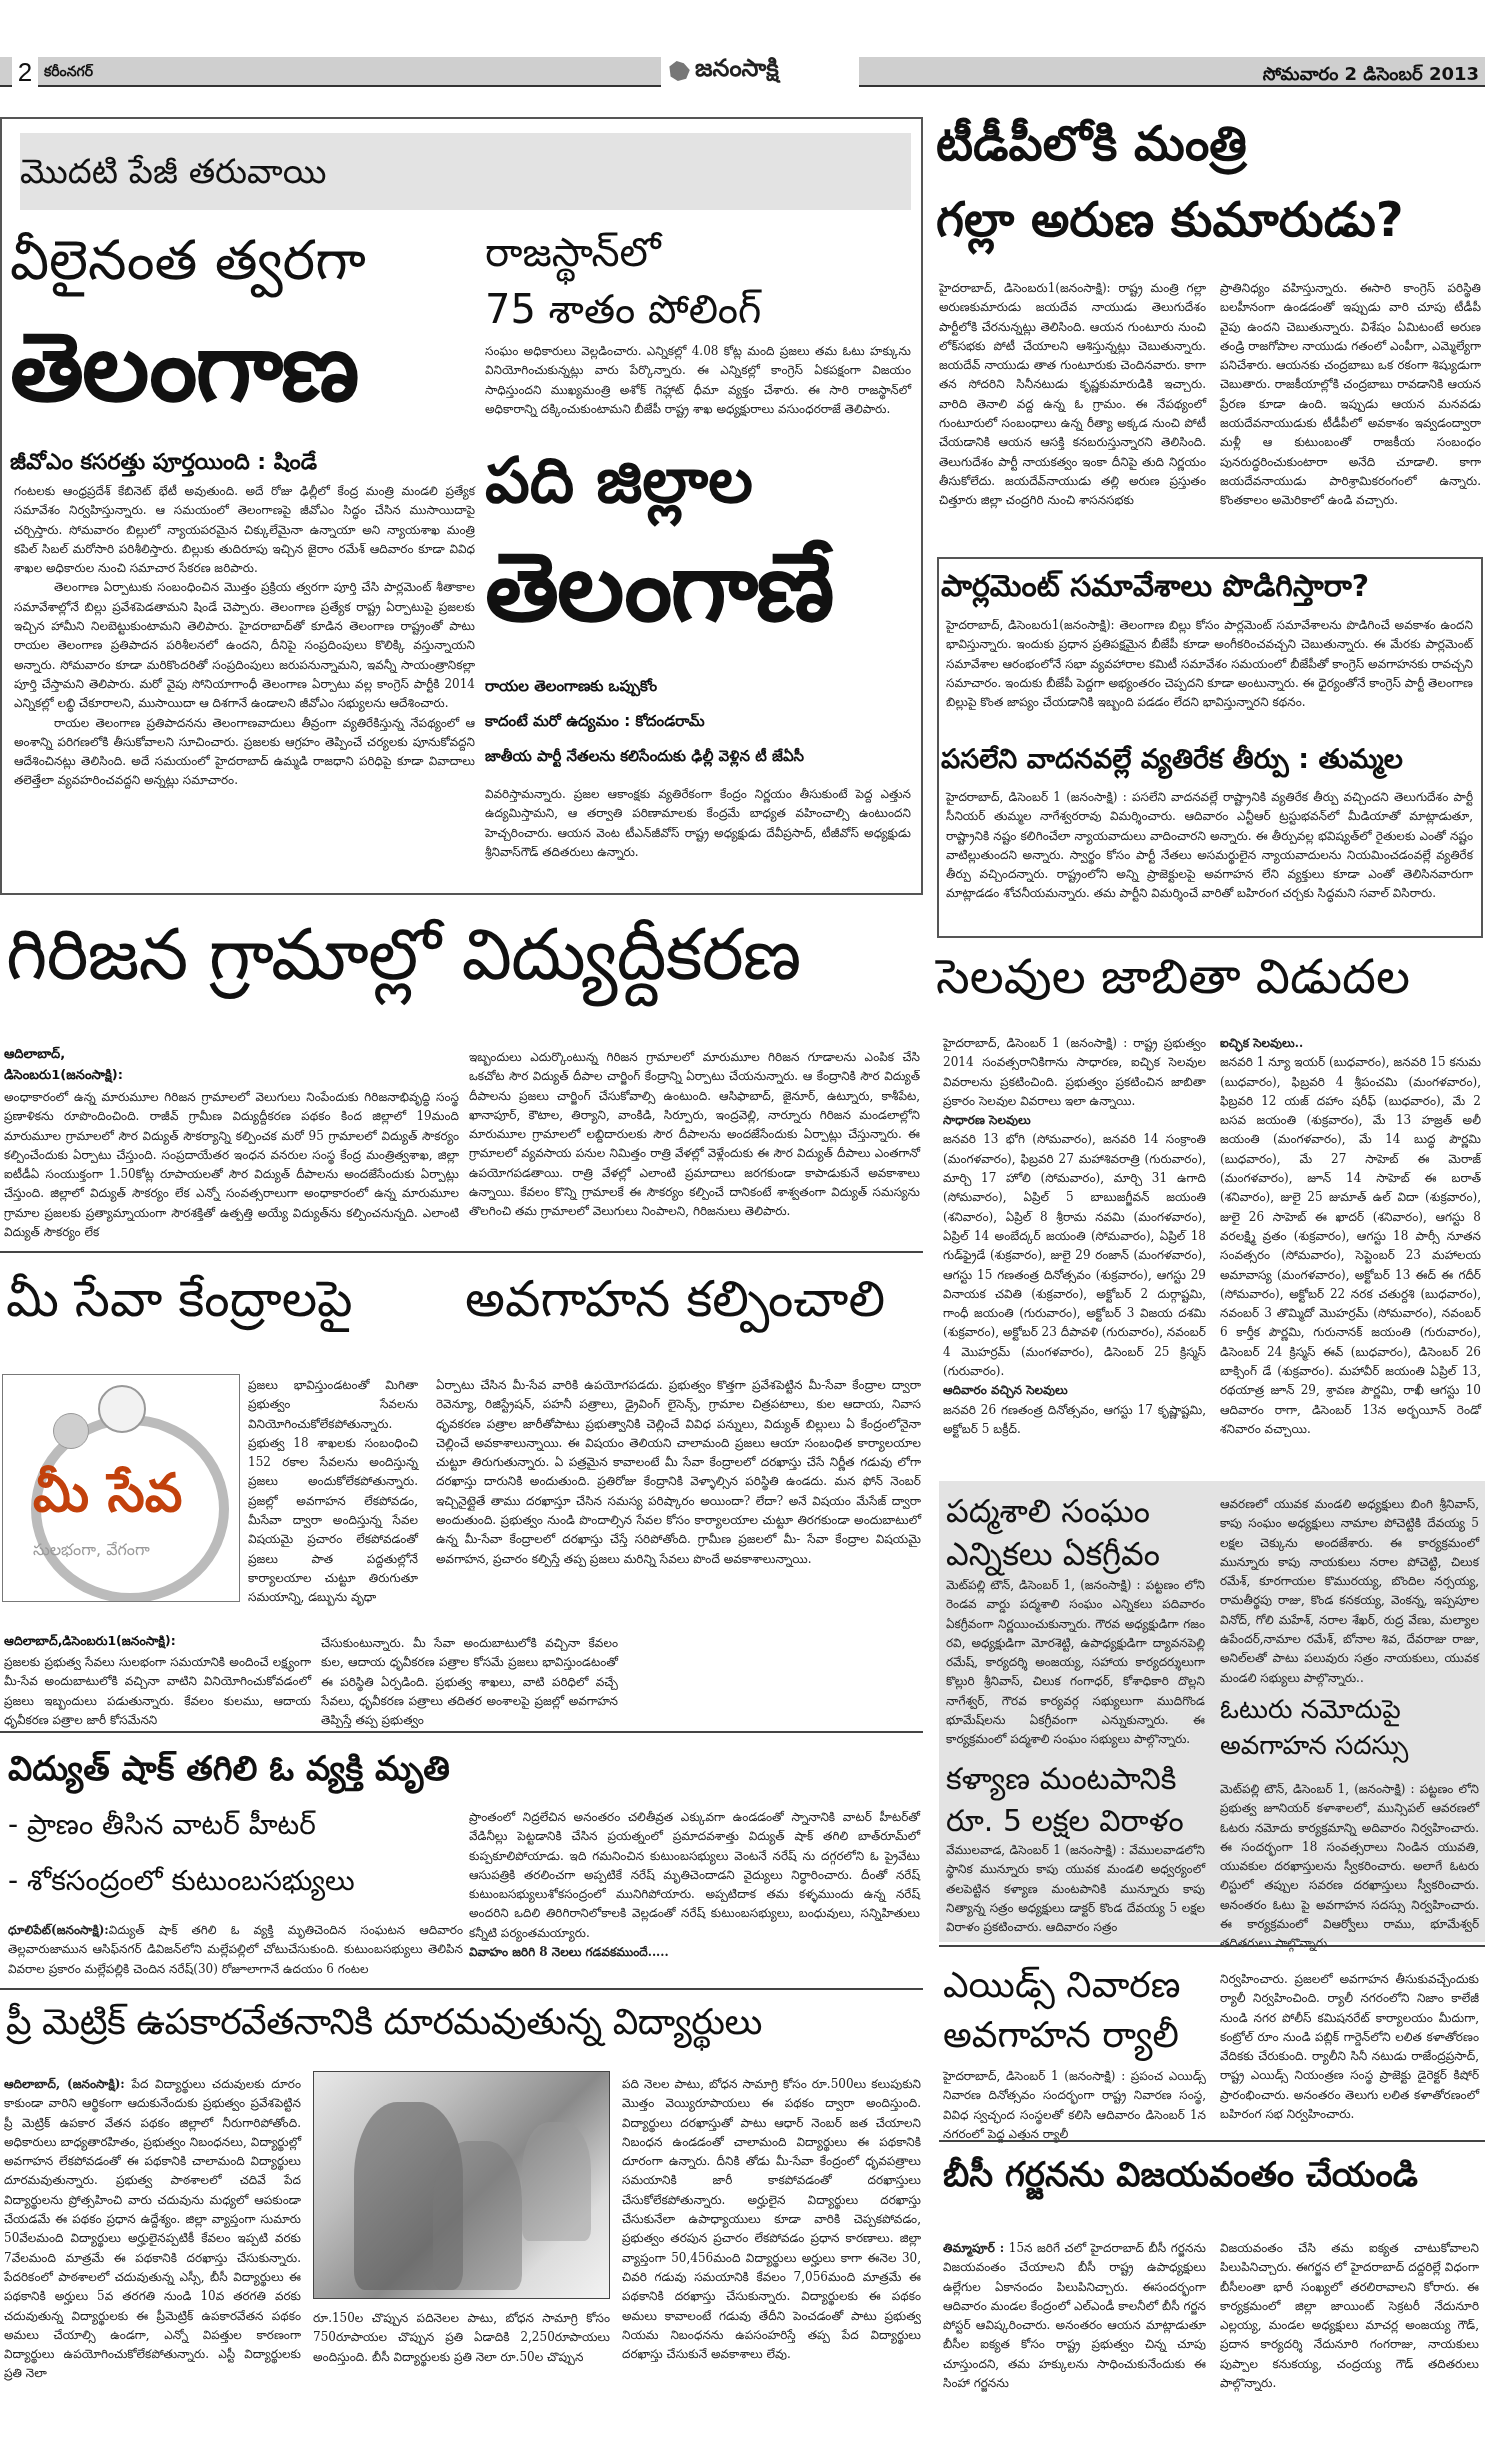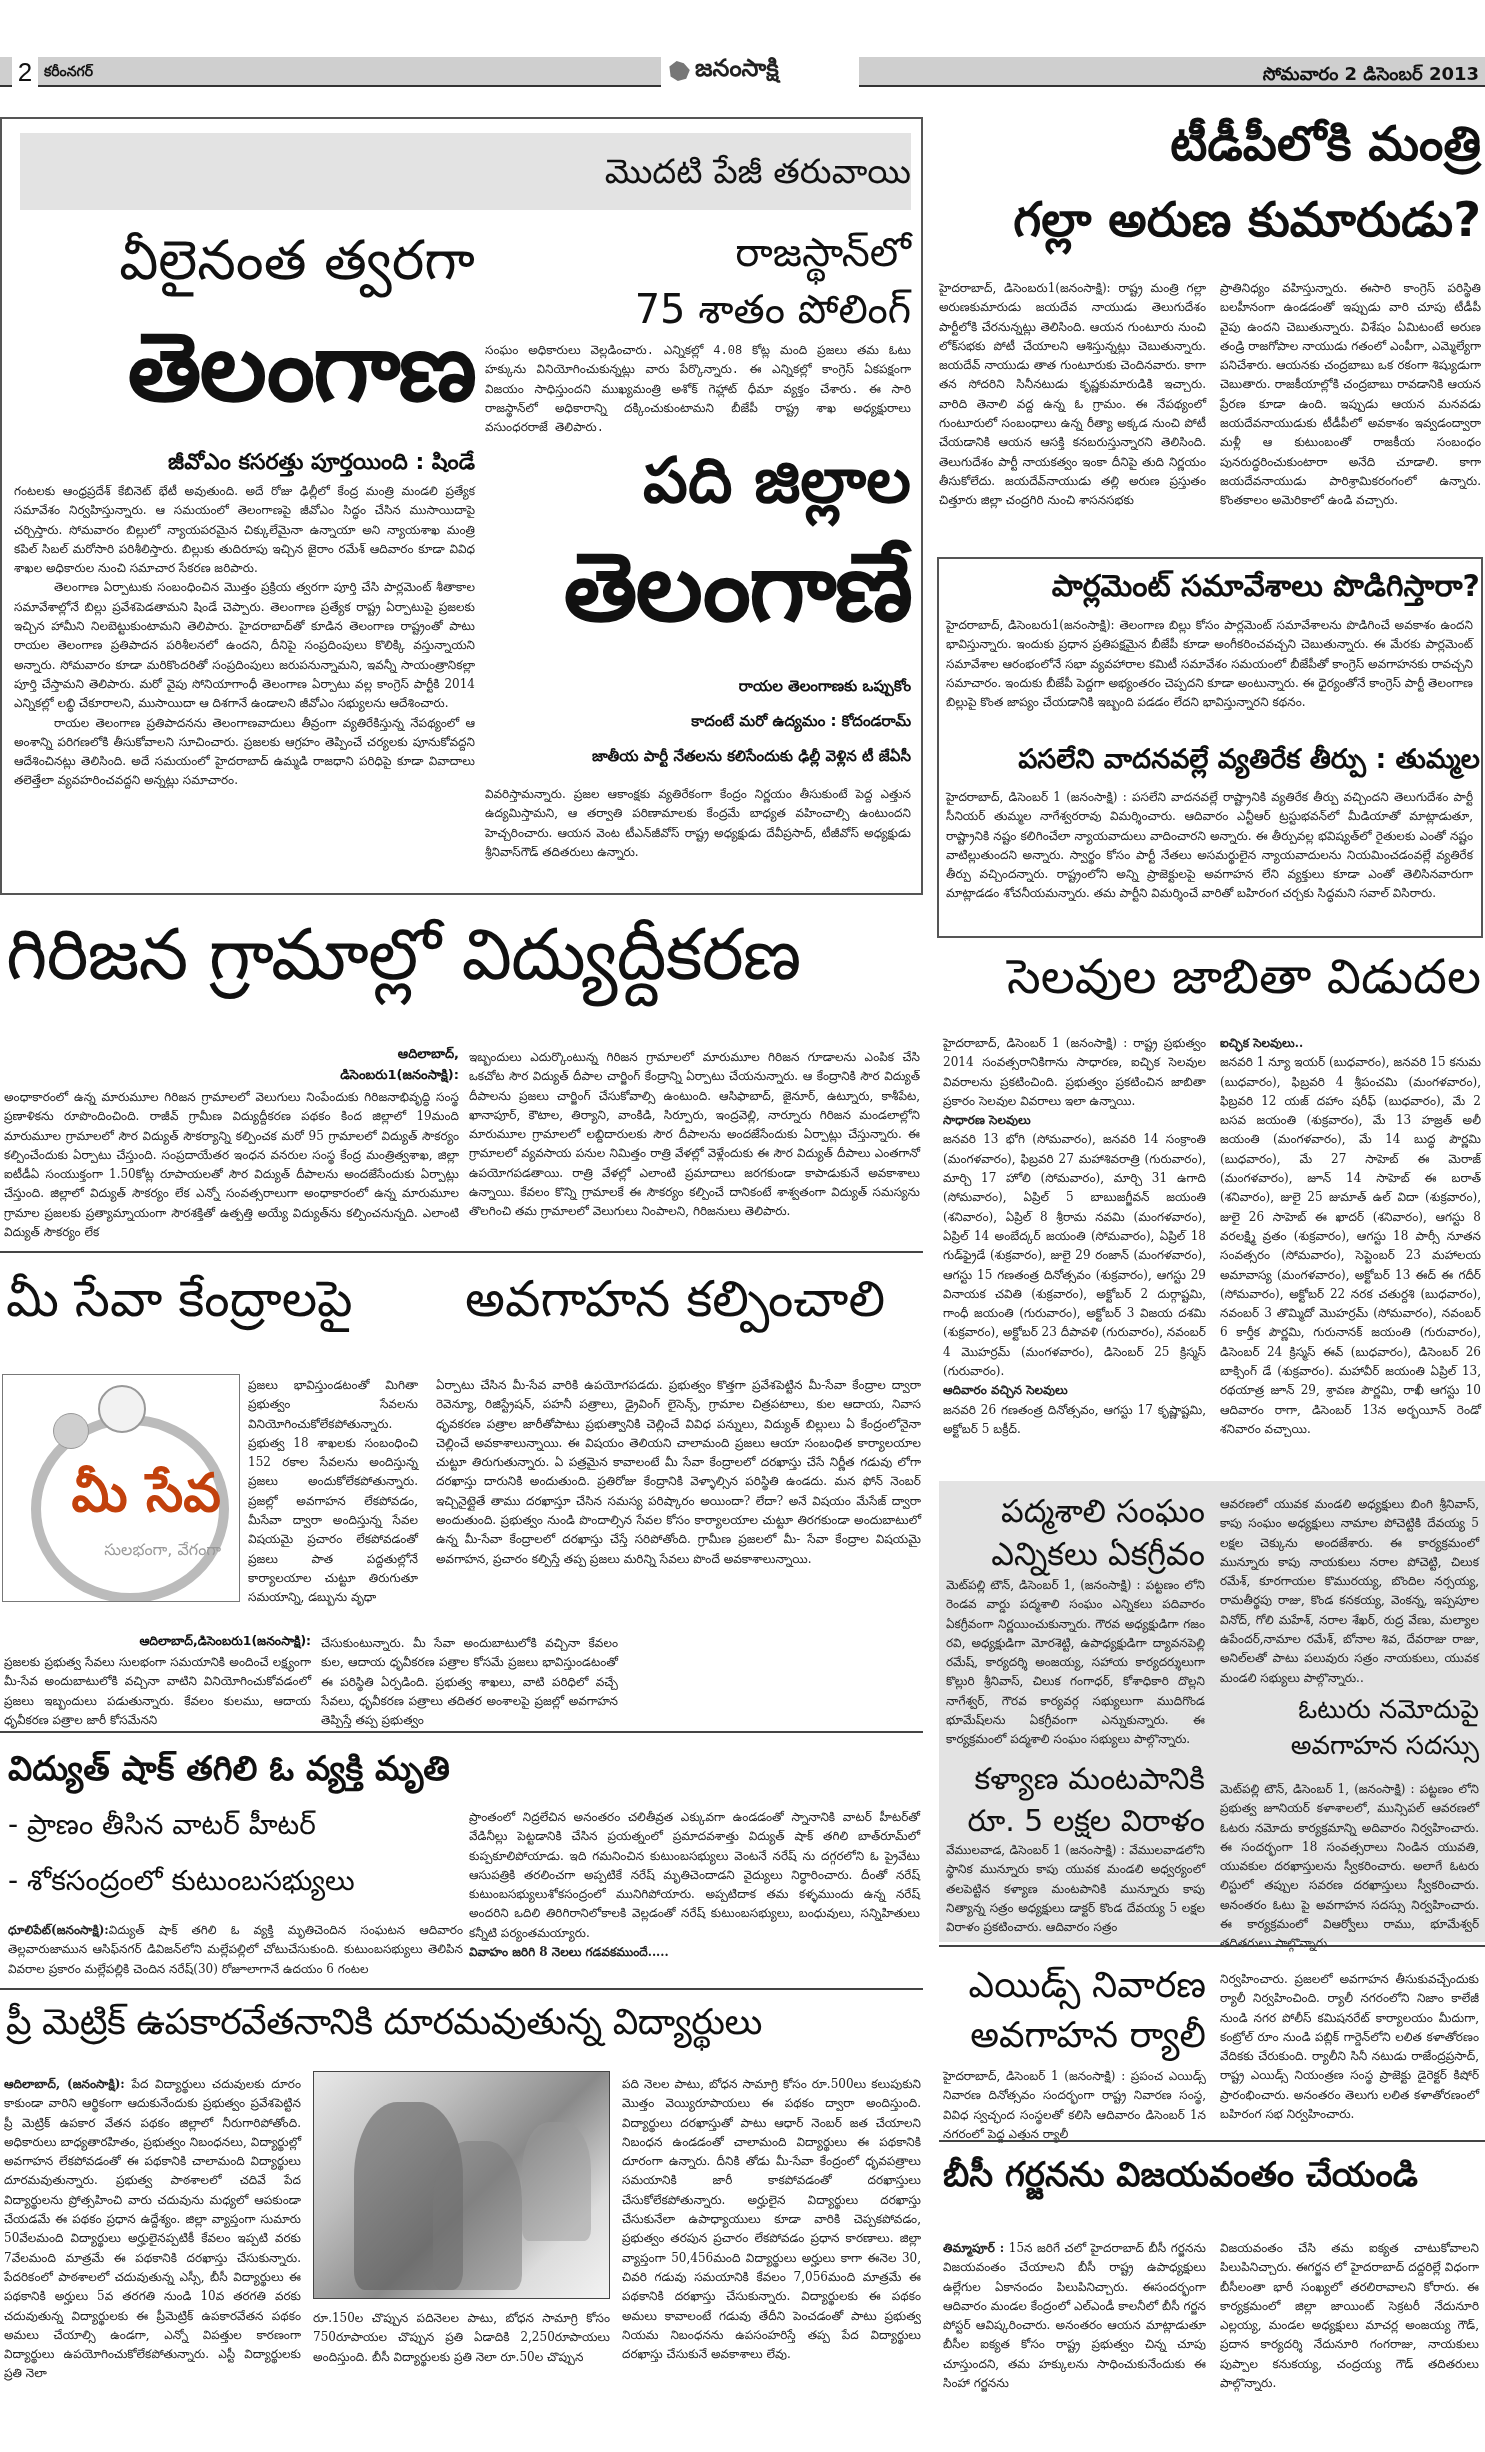--- a/index.html
+++ b/index.html
@@ -2,21 +2,21 @@
 <html><head>
 <meta charset="utf-8">
 <style>
   * { box-sizing: border-box; margin: 0; padding: 0; }
   html, body { width: 1485px; height: 2452px; background: #ffffff; overflow: hidden; }
   body { position: relative; font-family: "DejaVu Sans", sans-serif; color: #111; }
   .abs { position: absolute; }
   .body-text { font-family: "DejaVu Serif", serif; font-size: 12px; line-height: 19.3px; text-align: justify; color: #222; }
   .hl { font-family: "DejaVu Sans", sans-serif; color: #111; line-height: 1.1; }
   .hl.bold { font-weight: bold; }
-  .center { text-align: right; }
+  .center { text-align: left; }
   .indent { text-indent: 40px; }
   .sub-bold { font-weight: bold; }
 
   
   #masthead { left: 0; top: 57px; width: 1485px; height: 30px; background: #cfcfcf; border-bottom: 2px solid #333; }
   #page-num { left: 12px; top: 57px; width: 26px; height: 30px; background: #fff; font-size: 26px; line-height: 30px; text-align: center; font-family: "Liberation Sans", sans-serif; }
   #section-name { left: 44px; top: 63px; font-size: 14px; font-weight: bold; }
   #logo { left: 661px; top: 51px; width: 198px; height: 40px; background: #fff; display: flex; align-items: center; gap: 4px; padding-left: 6px; }
   #logo-mark { width: 24px; height: 22px; background: #777; clip-path: polygon(10% 30%, 40% 5%, 70% 15%, 95% 45%, 80% 85%, 45% 95%, 15% 75%); }
   #logo-text { font-size: 24px; font-weight: bold; color: #222; }
@@ -47,21 +47,21 @@
 <div class="abs hl center bold" style="left:10px; top:315px; width:465px; font-size:95px; letter-spacing:-2px;">తెలంగాణ</div>
 <div class="abs hl center bold" style="left:10px; top:450px; width:465px; font-size:22px;">జీవోఎం కసరత్తు పూర్తయింది : షిండే</div>
 <div class="abs body-text" style="left:14px; top:482px; width:461px;">
   <p>గంటలకు ఆంధ్రప్రదేశ్ కేబినెట్ భేటీ అవుతుంది. అదే రోజు ఢిల్లీలో కేంద్ర మంత్రి మండలి ప్రత్యేక సమావేశం నిర్వహిస్తున్నారు. ఆ సమయంలో తెలంగాణపై జీవోఎం సిద్ధం చేసిన ముసాయిదాపై చర్చిస్తారు. సోమవారం బిల్లులో న్యాయపరమైన చిక్కులేమైనా ఉన్నాయా అని న్యాయశాఖ మంత్రి కపిల్ సిబల్ మరోసారి పరిశీలిస్తారు. బిల్లుకు తుదిరూపు ఇచ్చిన జైరాం రమేశ్ ఆదివారం కూడా వివిధ శాఖల అధికారుల నుంచి సమాచార సేకరణ జరిపారు.</p>
   <p class="indent">తెలంగాణ ఏర్పాటుకు సంబంధించిన మొత్తం ప్రక్రియ త్వరగా పూర్తి చేసి పార్లమెంట్ శీతాకాల సమావేశాల్లోనే బిల్లు ప్రవేశపెడతామని షిండే చెప్పారు. తెలంగాణ ప్రత్యేక రాష్ట్ర ఏర్పాటుపై ప్రజలకు ఇచ్చిన హామీని నిలబెట్టుకుంటామని తెలిపారు. హైదరాబాద్‌తో కూడిన తెలంగాణ రాష్ట్రంతో పాటు రాయల తెలంగాణ ప్రతిపాదన పరిశీలనలో ఉందని, దీనిపై సంప్రదింపులు కొలిక్కి వస్తున్నాయని అన్నారు. సోమవారం కూడా మరికొందరితో సంప్రదింపులు జరుపనున్నామని, ఇవన్నీ సాయంత్రానికల్లా పూర్తి చేస్తామని తెలిపారు. మరో వైపు సోనియాగాంధీ తెలంగాణ ఏర్పాటు వల్ల కాంగ్రెస్ పార్టీకి 2014 ఎన్నికల్లో లబ్ధి చేకూరాలని, ముసాయిదా ఆ దిశగానే ఉండాలని జీవోఎం సభ్యులను ఆదేశించారు.</p>
   <p class="indent">రాయల తెలంగాణ ప్రతిపాదనను తెలంగాణవాదులు తీవ్రంగా వ్యతిరేకిస్తున్న నేపథ్యంలో ఆ అంశాన్ని పరిగణలోకి తీసుకోవాలని సూచించారు. ప్రజలకు ఆగ్రహం తెప్పించే చర్యలకు పూనుకోవద్దని ఆదేశించినట్లు తెలిసింది. అదే సమయంలో హైదరాబాద్ ఉమ్మడి రాజధాని పరిధిపై కూడా వివాదాలు తలెత్తేలా వ్యవహరించవద్దని అన్నట్లు సమాచారం.</p>
 </div>
 
 <div class="abs hl center" style="left:485px; top:230px; width:426px; font-size:40px;">రాజస్థాన్‌లో</div>
 <div class="abs hl center" style="left:485px; top:287px; width:426px; font-size:40px;">75 శాతం పోలింగ్</div>
-<div class="abs body-text" style="left:485px; top:342px; width:426px;font-family:Liberation Mono, monospace;">సంఘం అధికారులు వెల్లడించారు. ఎన్నికల్లో 4.08 కోట్ల మంది ప్రజలు తమ ఓటు హక్కును వినియోగించుకున్నట్లు వారు పేర్కొన్నారు. ఈ ఎన్నికల్లో కాంగ్రెస్ ఏకపక్షంగా విజయం సాధిస్తుందని ముఖ్యమంత్రి అశోక్ గెహ్లాట్ ధీమా వ్యక్తం చేశారు. ఈ సారి రాజస్థాన్‌లో అధికారాన్ని దక్కించుకుంటామని బీజేపీ రాష్ట్ర శాఖ అధ్యక్షురాలు వసుంధరరాజే తెలిపారు.</div>
+<div class="abs body-text" style="left:485px; top:342px; width:426px;">సంఘం అధికారులు వెల్లడించారు. ఎన్నికల్లో 4.08 కోట్ల మంది ప్రజలు తమ ఓటు హక్కును వినియోగించుకున్నట్లు వారు పేర్కొన్నారు. ఈ ఎన్నికల్లో కాంగ్రెస్ ఏకపక్షంగా విజయం సాధిస్తుందని ముఖ్యమంత్రి అశోక్ గెహ్లాట్ ధీమా వ్యక్తం చేశారు. ఈ సారి రాజస్థాన్‌లో అధికారాన్ని దక్కించుకుంటామని బీజేపీ రాష్ట్ర శాఖ అధ్యక్షురాలు వసుంధరరాజే తెలిపారు.</div>
 
 <div class="abs hl center bold" style="left:485px; top:446px; width:426px; font-size:63px;">పది జిల్లాల</div>
 <div class="abs hl center bold" style="left:485px; top:535px; width:426px; font-size:95px; letter-spacing:-2px;">తెలంగాణే</div>
 <div class="abs hl center" style="left:485px; top:678px; width:426px; font-size:15px; font-weight:bold;">రాయల తెలంగాణకు ఒప్పుకోం</div>
 <div class="abs hl center" style="left:485px; top:713px; width:426px; font-size:15px; font-weight:bold;">కాదంటే మరో ఉద్యమం : కోదండరామ్</div>
 <div class="abs hl center" style="left:485px; top:748px; width:426px; font-size:15px; font-weight:bold;">జాతీయ పార్టీ నేతలను కలిసేందుకు ఢిల్లీ వెళ్లిన టీ జేఏసీ</div>
 <div class="abs body-text" style="left:485px; top:785px; width:426px;">వివరిస్తామన్నారు. ప్రజల ఆకాంక్షకు వ్యతిరేకంగా కేంద్రం నిర్ణయం తీసుకుంటే పెద్ద ఎత్తున ఉద్యమిస్తామని, ఆ తర్వాతి పరిణామాలకు కేంద్రమే బాధ్యత వహించాల్సి ఉంటుందని హెచ్చరించారు. ఆయన వెంట టీఎన్‌జీవోస్ రాష్ట్ర అధ్యక్షుడు దేవీప్రసాద్, టీజీవోస్ అధ్యక్షుడు శ్రీనివాస్‌గౌడ్ తదితరులు ఉన్నారు.</div>
 
 <div class="abs hl center bold" style="left:936px; top:117px; width:545px; font-size:48px;">టీడీపీలోకి మంత్రి</div>
 <div class="abs hl center bold" style="left:936px; top:193px; width:545px; font-size:48px;">గల్లా అరుణ కుమారుడు?</div>

